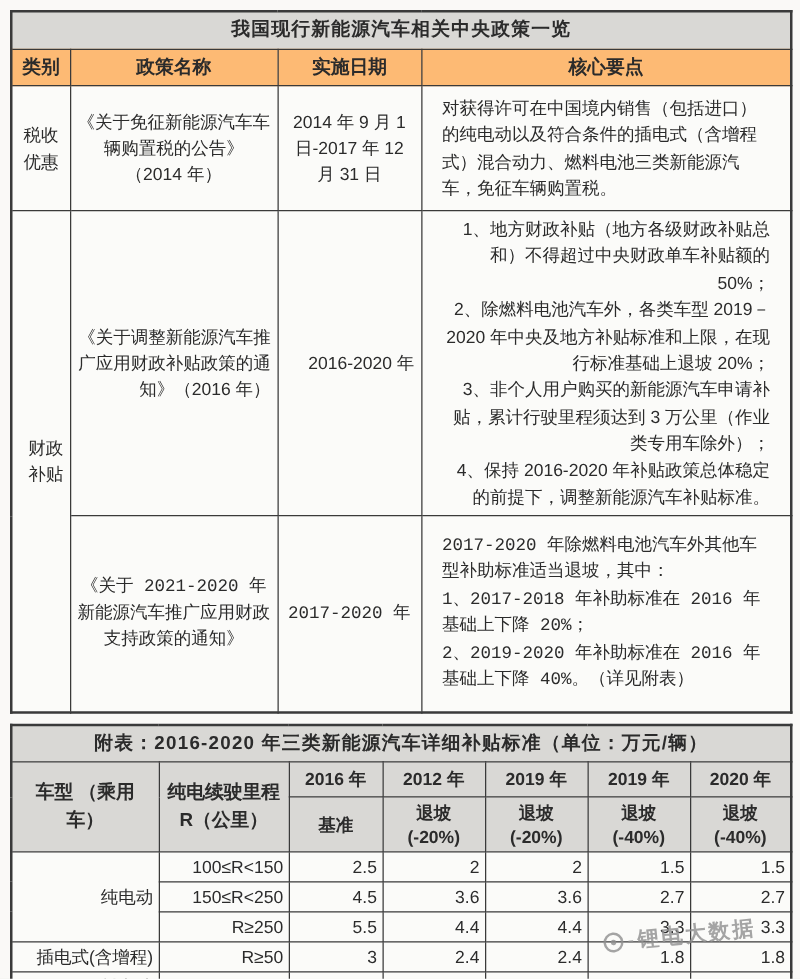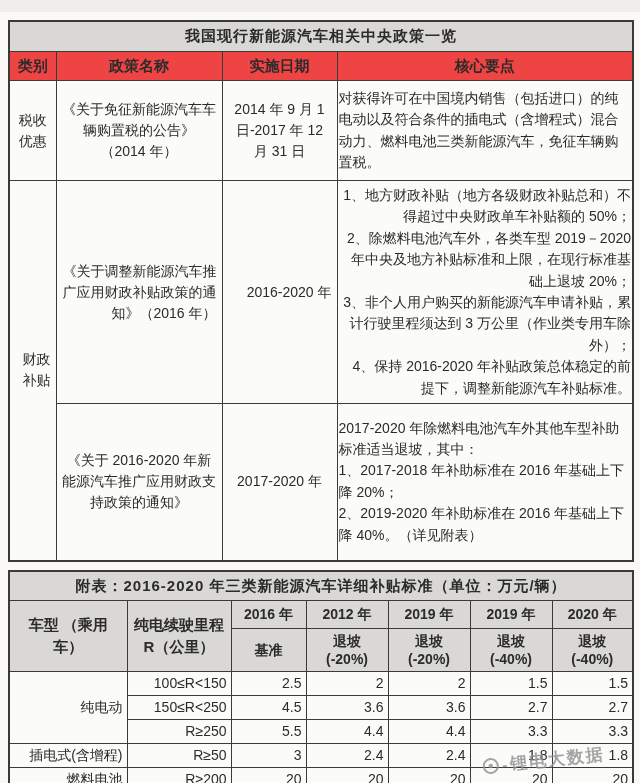--- a/index.html
+++ b/index.html
@@ -8,21 +8,20 @@
     background: #efeeec;
     font-family: "Liberation Sans", sans-serif;
     color: #2b2b2b;
     position: relative;
     overflow: hidden;
   }
   .page {
     position: absolute; inset: 0;
     background: #faf9f7;
     padding: 8px;
-    margin-top: 12px;
   }
   table {
     border-collapse: collapse;
     table-layout: fixed;
     width: 624px;
     background: #fbfbf9;
   }
   .t1 { border: 2px solid #3a3a3a; }
   .t2 { border: 2px solid #3a3a3a; margin-top: 8px; }
   td {
@@ -33,32 +32,32 @@
     padding: 3px 5px;
     line-height: 1.5;
   }
   .tbl-title {
     background: #d9d8d5;
     font-weight: bold;
     font-size: 15px;
     height: 27px;
     letter-spacing: 1px;
   }
-  .head { background: #ef4444; font-weight: bold; font-size: 15px; }
+  .head { background: #fdba74; font-weight: bold; font-size: 15px; }
   .t1 .head-row td { height: 25px; }
   .t1 .r1 td { height: 100px; }
   .t1 .r2 td { height: 218px; text-align: right; }
-  .t1 .r3 td { height: 157px; }
+  .t1 .r3 td { height: 157px; font-family: Liberation Mono, monospace; }
   .cat { white-space: pre-line; }
   .points {
     text-align: left;
     white-space: pre-line;
     font-size: 14px;
     line-height: 1.53;
-    padding: 4px 1px;
+    padding: 4px 16px;
   }
   .t2 .yr-row td { height: 28px; background: #d9d8d5; font-weight: bold; }
   .t2 .sub-row td { height: 38px; background: #d9d8d5; font-weight: bold; white-space: pre-line; line-height: 1.3; }
   .t2 .data-row td { height: 22px; padding: 1px 4px; text-align: right; }
   .t2 .foot-row td {
     height: 28px;
     text-align: right;
     font-weight: bold;
     font-size: 15px;
     padding-right: 8px;
@@ -114,21 +113,21 @@
       <td class="cat" rowspan="2">财政
 补贴</td>
       <td>《关于调整新能源汽车推广应用财政补贴政策的通知》（2016 年）</td>
       <td>2016-2020 年</td>
       <td class="points">1、地方财政补贴（地方各级财政补贴总和）不得超过中央财政单车补贴额的 50%；
 2、除燃料电池汽车外，各类车型 2019－2020 年中央及地方补贴标准和上限，在现行标准基础上退坡 20%；
 3、非个人用户购买的新能源汽车申请补贴，累计行驶里程须达到 3 万公里（作业类专用车除外）；
 4、保持 2016-2020 年补贴政策总体稳定的前提下，调整新能源汽车补贴标准。</td>
     </tr>
     <tr class="r3">
-      <td>《关于 2016-2020 年新能源汽车推广应用财政支持政策的通知》</td>
+      <td>《关于 2021-2020 年新能源汽车推广应用财政支持政策的通知》</td>
       <td>2017-2020 年</td>
       <td class="points">2017-2020 年除燃料电池汽车外其他车型补助标准适当退坡，其中：
 1、2017-2018 年补助标准在 2016 年基础上下降 20%；
 2、2019-2020 年补助标准在 2016 年基础上下降 40%。（详见附表）</td>
     </tr>
   </tbody>
     </table>
 
   <table class="t2">
     <colgroup>

